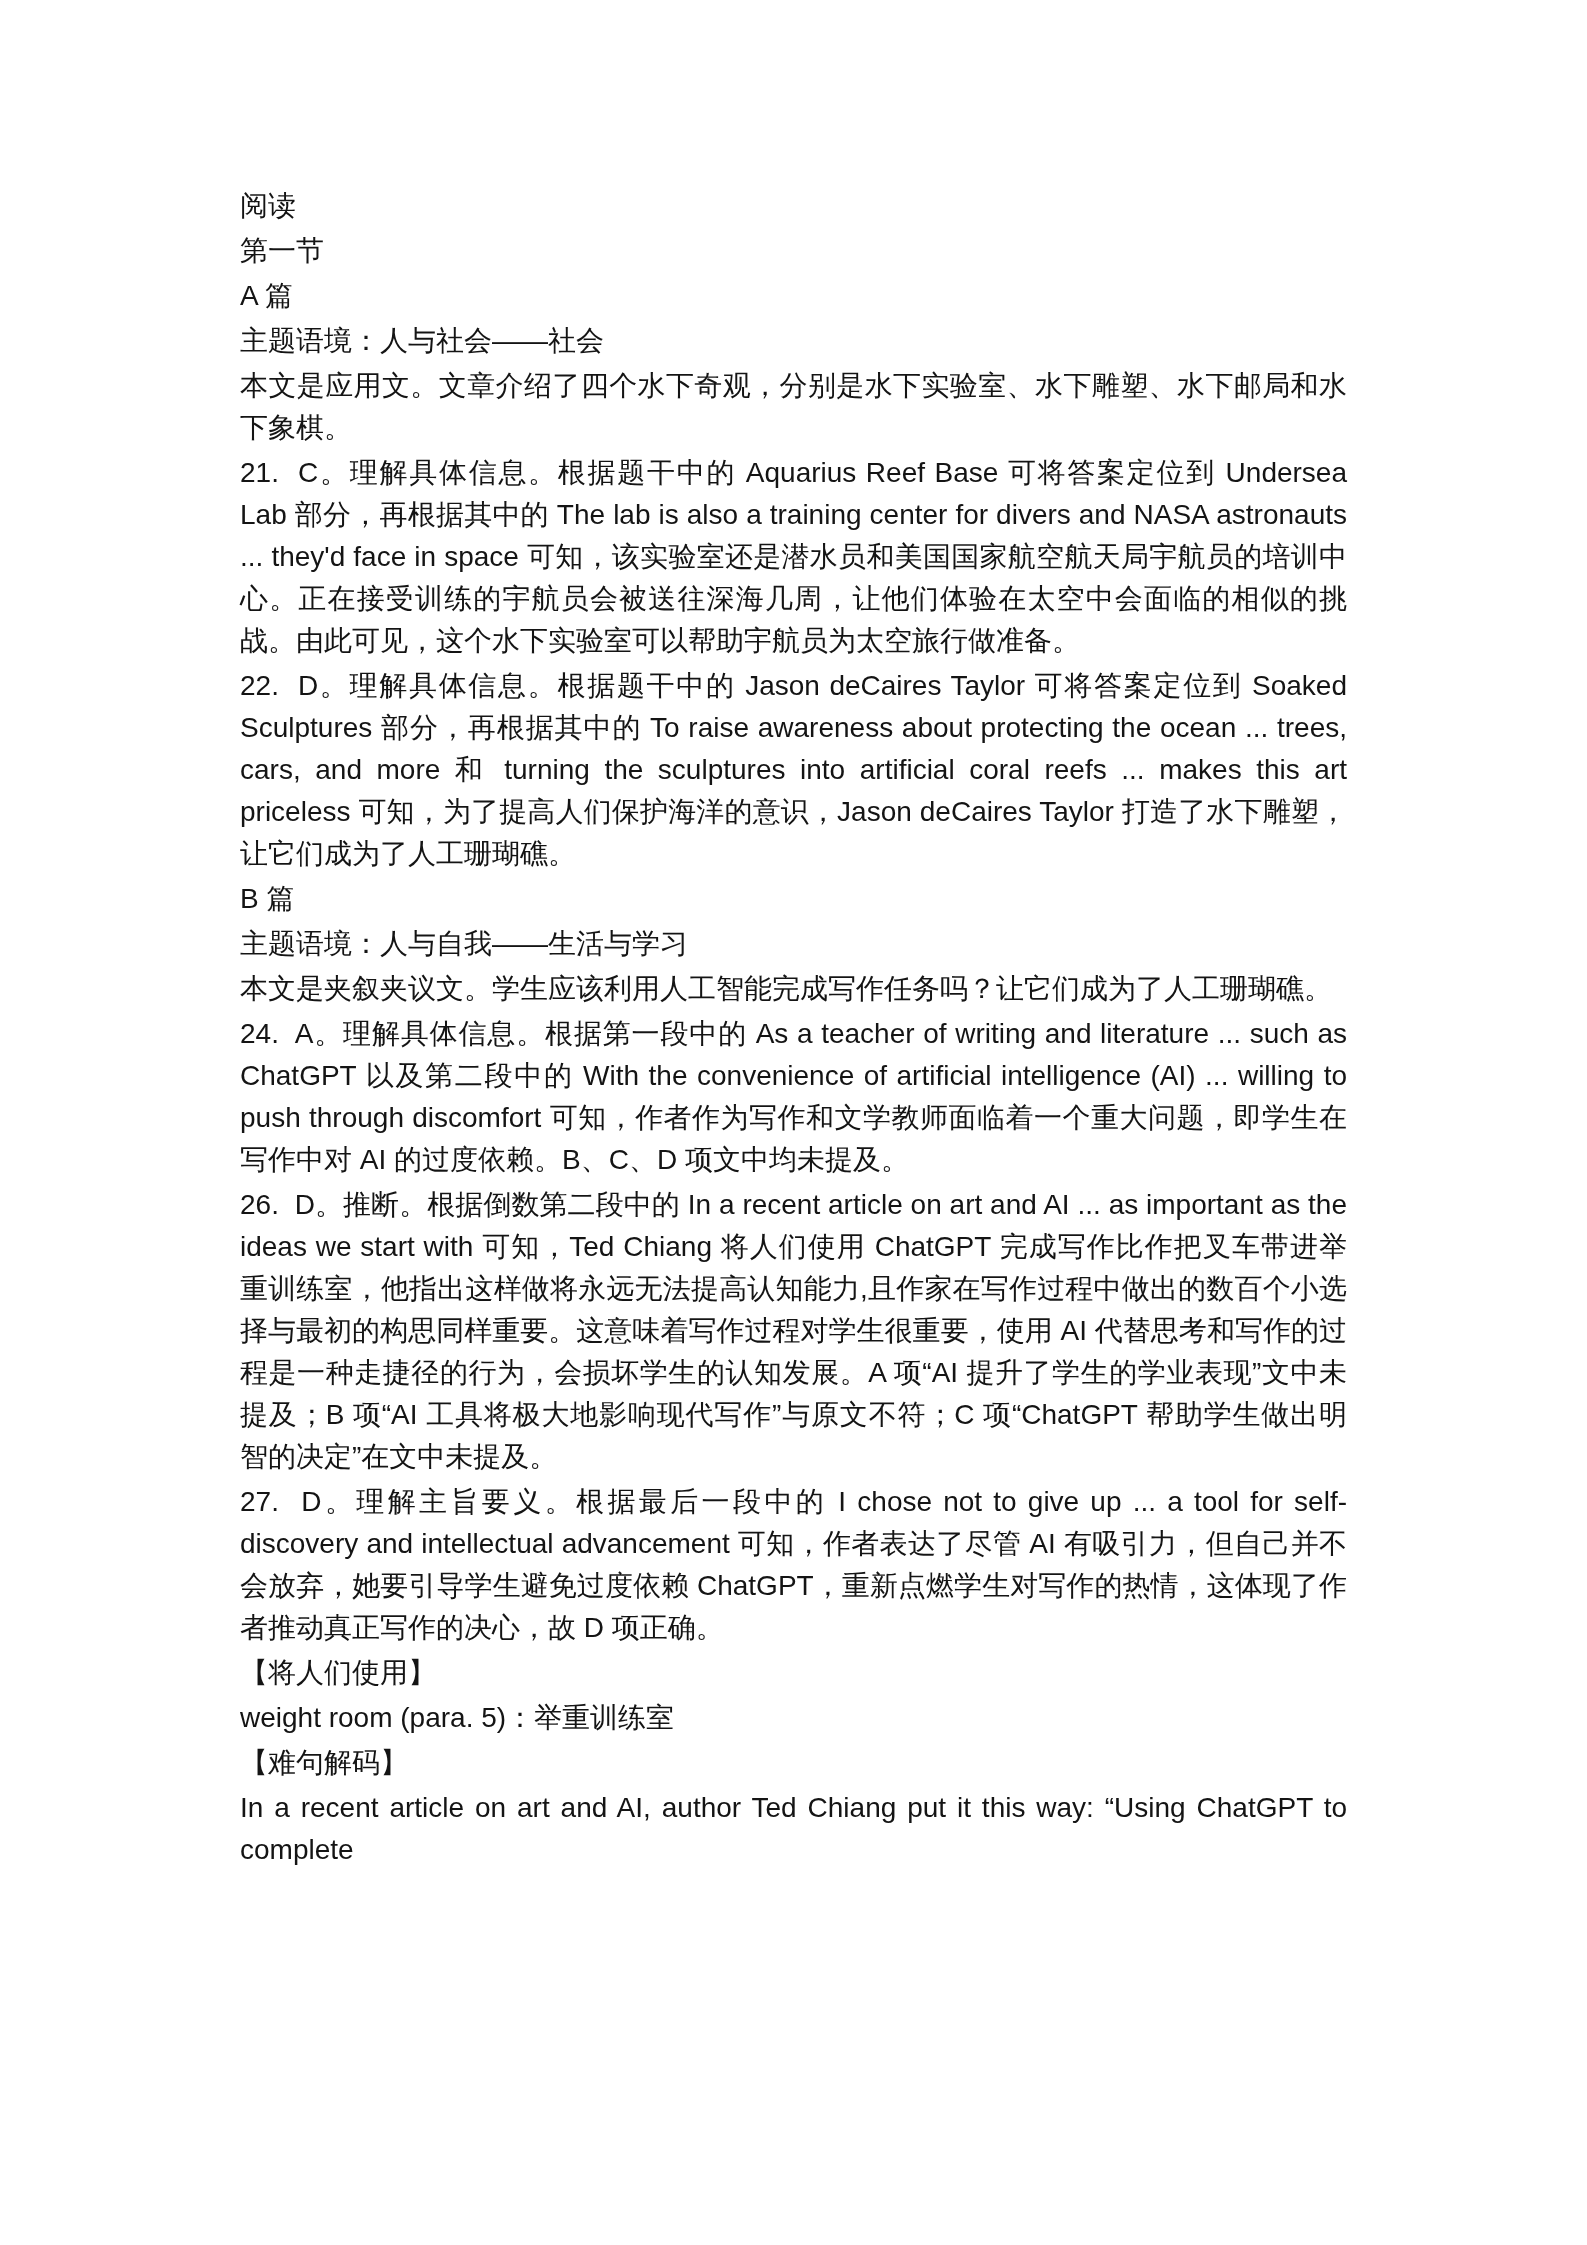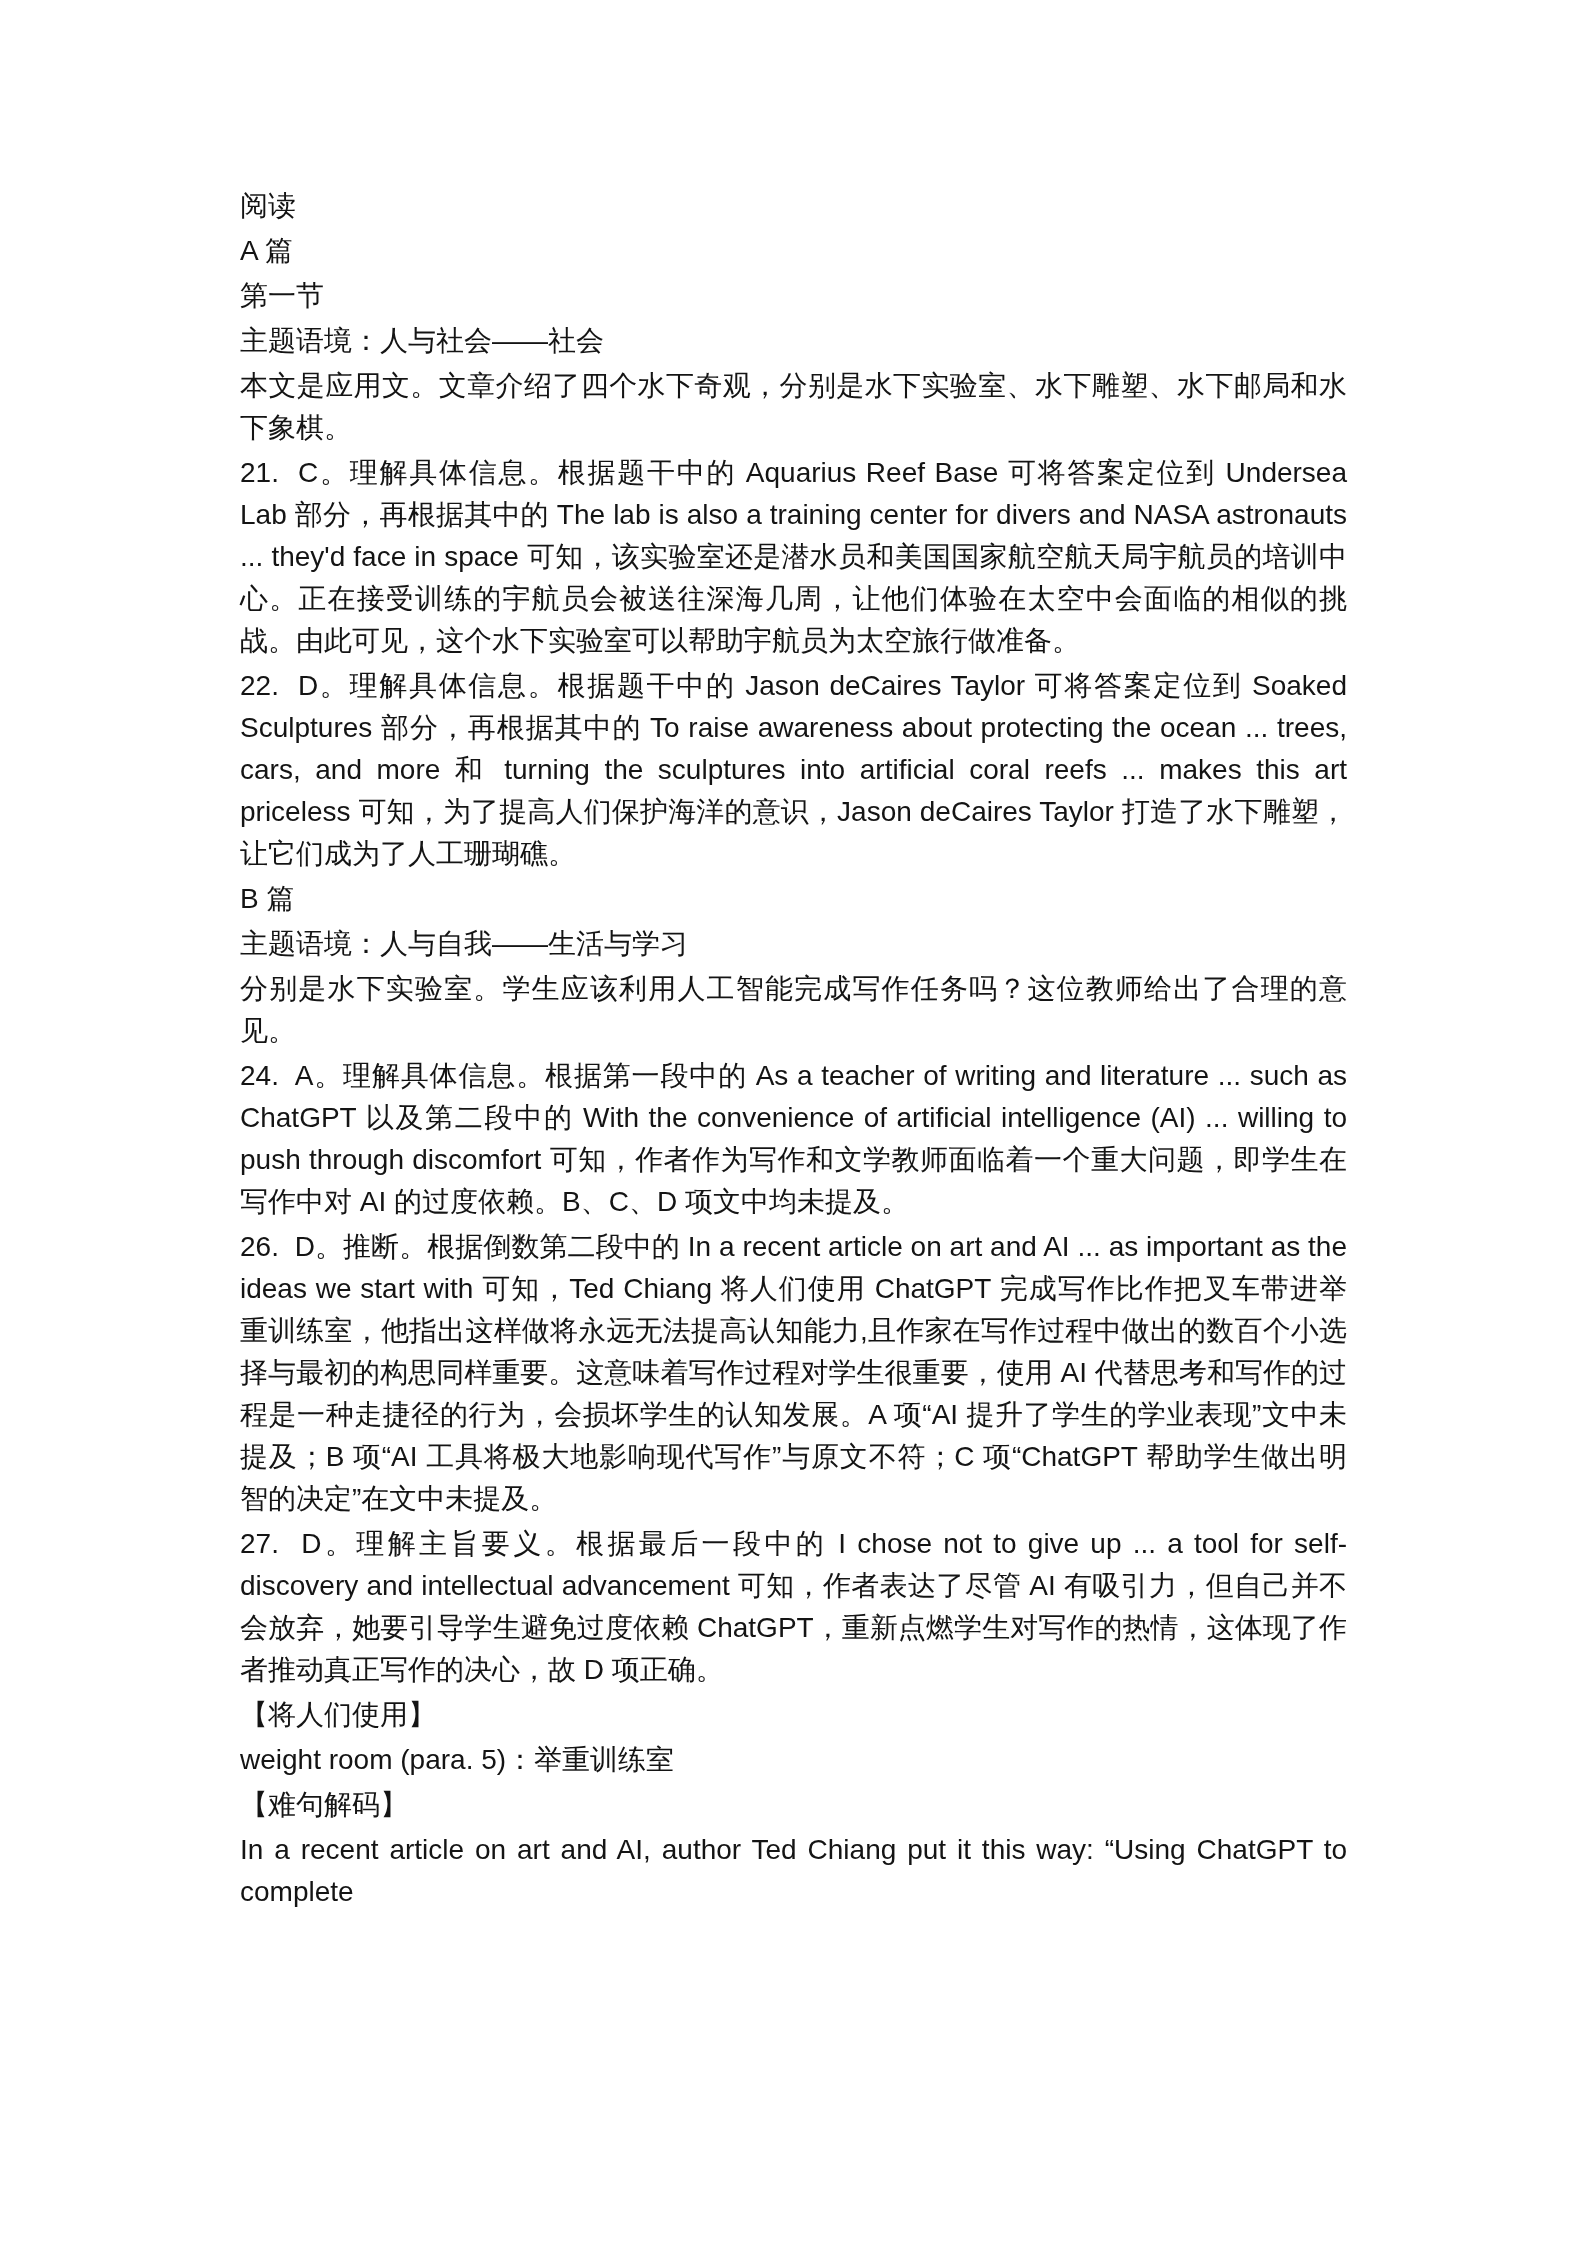--- a/index.html
+++ b/index.html
@@ -35,29 +35,29 @@
   .justify-last {
     text-align-last: justify;
   }
 </style>
 </head>
 <body>
 
 <div class="page">
   <div class="content">
     <p>阅读</p>
+    <p>第一节</p>
     <p>A 篇</p>
-    <p>第一节</p>
     <p>主题语境：人与社会——社会</p>
     <p>本文是应用文。文章介绍了四个水下奇观，分别是水下实验室、水下雕塑、水下邮局和水下象棋。</p>
     <p>21.&nbsp; C。理解具体信息。根据题干中的 Aquarius Reef Base 可将答案定位到 Undersea Lab 部分，再根据其中的 The lab is also a training center for divers and NASA astronauts ... they'd face in space 可知，该实验室还是潜水员和美国国家航空航天局宇航员的培训中心。正在接受训练的宇航员会被送往深海几周，让他们体验在太空中会面临的相似的挑战。由此可见，这个水下实验室可以帮助宇航员为太空旅行做准备。</p>
     <p>22.&nbsp; D。理解具体信息。根据题干中的 Jason deCaires Taylor 可将答案定位到 Soaked Sculptures 部分，再根据其中的 To raise awareness about protecting the ocean ... trees, cars, and more 和 turning the sculptures into artificial coral reefs ... makes this art priceless 可知，为了提高人们保护海洋的意识，Jason deCaires Taylor 打造了水下雕塑，让它们成为了人工珊瑚礁。</p>
     <p>B 篇</p>
     <p>主题语境：人与自我——生活与学习</p>
-    <p>分别是水下实验室。学生应该利用人工智能完成写作任务吗？这位教师给出了合理的意见。</p>
+    <p>本文是夹叙夹议文。学生应该利用人工智能完成写作任务吗？让它们成为了人工珊瑚礁。</p>
     <p>24.&nbsp; A。理解具体信息。根据第一段中的 As a teacher of writing and literature ... such as ChatGPT 以及第二段中的 With the convenience of artificial intelligence (AI) ... willing to push through discomfort 可知，作者作为写作和文学教师面临着一个重大问题，即学生在写作中对 AI 的过度依赖。B、C、D 项文中均未提及。</p>
     <p>26.&nbsp; D。推断。根据倒数第二段中的 In a recent article on art and AI ... as important as the ideas we start with 可知，Ted Chiang 将人们使用 ChatGPT 完成写作比作把叉车带进举重训练室，他指出这样做将永远无法提高认知能力,且作家在写作过程中做出的数百个小选择与最初的构思同样重要。这意味着写作过程对学生很重要，使用 AI 代替思考和写作的过程是一种走捷径的行为，会损坏学生的认知发展。A 项“AI 提升了学生的学业表现”文中未提及；B 项“AI 工具将极大地影响现代写作”与原文不符；C 项“ChatGPT 帮助学生做出明智的决定”在文中未提及。</p>
     <p>27.&nbsp; D。理解主旨要义。根据最后一段中的 I chose not to give up ... a tool for self-discovery and intellectual advancement 可知，作者表达了尽管 AI 有吸引力，但自己并不会放弃，她要引导学生避免过度依赖 ChatGPT，重新点燃学生对写作的热情，这体现了作者推动真正写作的决心，故 D 项正确。</p>
     <p>【将人们使用】</p>
     <p>weight room (para. 5)：举重训练室</p>
     <p>【难句解码】</p>
     <p class="justify-last">In a recent article on art and AI, author Ted Chiang put it this way: “Using ChatGPT to complete</p>
   </div>
 </div>
 

